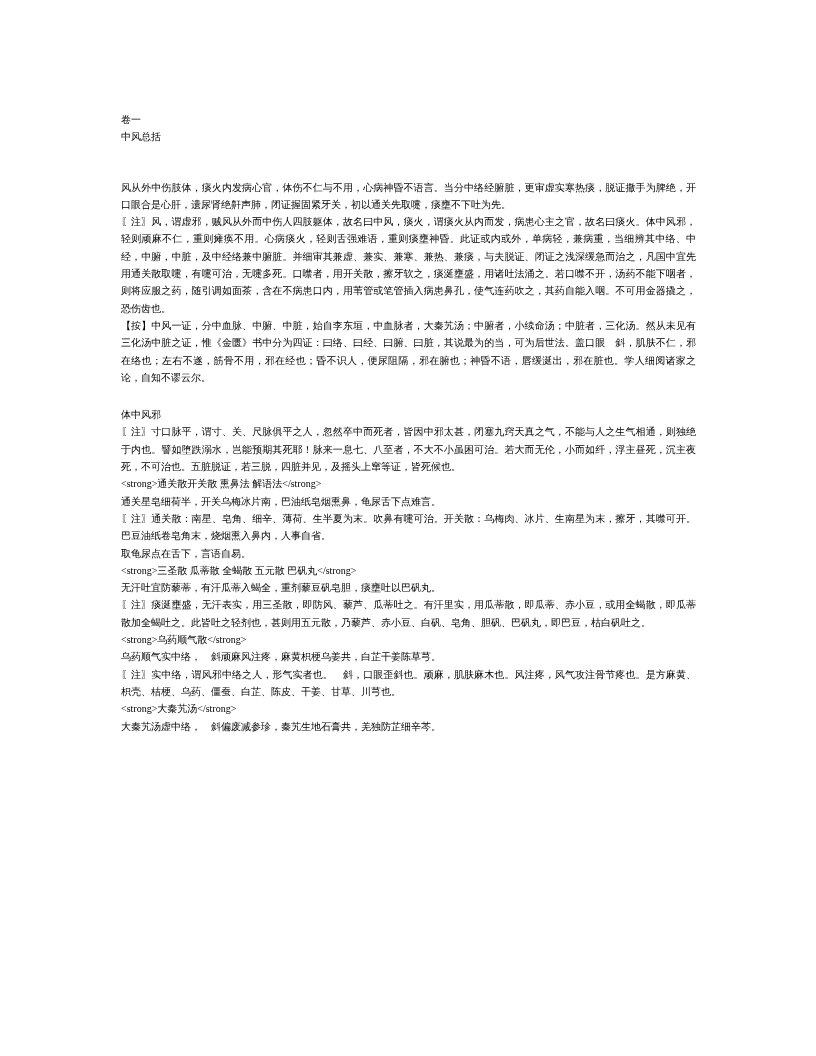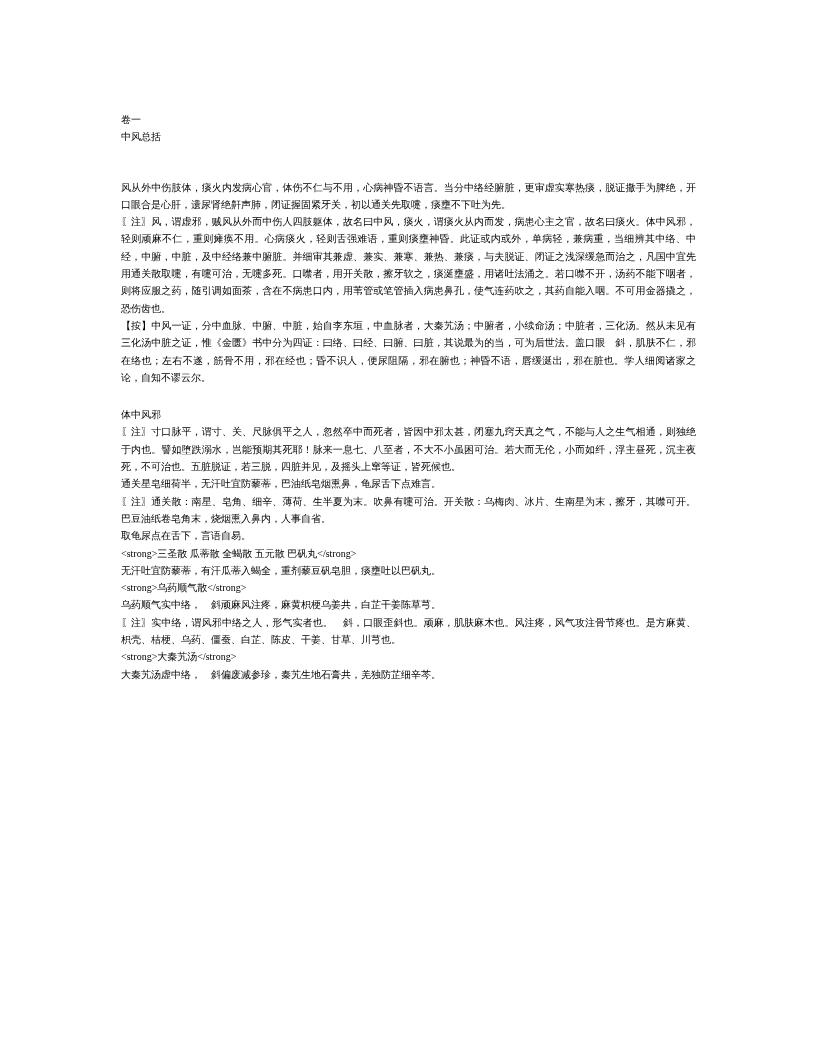--- a/index.html
+++ b/index.html
@@ -43,23 +43,25 @@
 <body>
 
 <div class="page">
   <div class="block title-line">卷一</div>
   <div class="block title-line">中风总括</div>
   <div class="block gap-after-title">风从外中伤肢体，痰火内发病心官，体伤不仁与不用，心病神昏不语言。当分中络经腑脏，更审虚实寒热痰，脱证撒手为脾绝，开口眼合是心肝，遗尿肾绝鼾声肺，闭证握固紧牙关，初以通关先取嚏，痰壅不下吐为先。</div>
   <div class="block">〖注〗风，谓虚邪，贼风从外而中伤人四肢躯体，故名曰中风，痰火，谓痰火从内而发，病患心主之官，故名曰痰火。体中风邪，轻则顽麻不仁，重则瘫痪不用。心病痰火，轻则舌强难语，重则痰壅神昏。此证或内或外，单病轻，兼病重，当细辨其中络、中经，中腑，中脏，及中经络兼中腑脏。并细审其兼虚、兼实、兼寒、兼热、兼痰，与夫脱证、闭证之浅深缓急而治之，凡国中宜先用通关散取嚏，有嚏可治，无嚏多死。口噤者，用开关散，擦牙软之，痰涎壅盛，用诸吐法涌之。若口噤不开，汤药不能下咽者，则将应服之药，随引调如面茶，含在不病患口内，用苇管或笔管插入病患鼻孔，使气连药吹之，其药自能入咽。不可用金器撬之，恐伤齿也。</div>
   <div class="block">【按】中风一证，分中血脉、中腑、中脏，始自李东垣，中血脉者，大秦艽汤；中腑者，小续命汤；中脏者，三化汤。然从未见有三化汤中脏之证，惟《金匮》书中分为四证：曰络、曰经、曰腑、曰脏，其说最为的当，可为后世法。盖口眼　斜，肌肤不仁，邪在络也；左右不遂，筋骨不用，邪在经也；昏不识人，便尿阻隔，邪在腑也；神昏不语，唇缓涎出，邪在脏也。学人细阅诸家之论，自知不谬云尔。</div>
   <div class="block title-line gap-before-heading">体中风邪</div>
   <div class="block">〖注〗寸口脉平，谓寸、关、尺脉俱平之人，忽然卒中而死者，皆因中邪太甚，闭塞九窍天真之气，不能与人之生气相通，则独绝于内也。譬如堕跌溺水，岂能预期其死耶！脉来一息七、八至者，不大不小虽困可治。若大而无伦，小而如纤，浮主昼死，沉主夜死，不可治也。五脏脱证，若三脱，四脏并见，及摇头上窜等证，皆死候也。</div>
-  <div class="block">通关星皂细荷半，无汗吐宜防藜蒂，巴油纸皂烟熏鼻，龟尿舌下点难言。</div>
+  <div class="block">&lt;strong&gt;通关散开关散 熏鼻法 解语法&lt;/strong&gt;</div>
+  <div class="block">通关星皂细荷半，开关乌梅冰片南，巴油纸皂烟熏鼻，龟尿舌下点难言。</div>
   <div class="block">〖注〗通关散：南星、皂角、细辛、薄荷、生半夏为末。吹鼻有嚏可治。开关散：乌梅肉、冰片、生南星为末，擦牙，其噤可开。巴豆油纸卷皂角末，烧烟熏入鼻内，人事自省。</div>
   <div class="block">取龟尿点在舌下，言语自易。</div>
   <div class="block">&lt;strong&gt;三圣散 瓜蒂散 全蝎散 五元散 巴矾丸&lt;/strong&gt;</div>
   <div class="block">无汗吐宜防藜蒂，有汗瓜蒂入蝎全，重剂藜豆矾皂胆，痰壅吐以巴矾丸。</div>
+  <div class="block">〖注〗痰涎壅盛，无汗表实，用三圣散，即防风、藜芦、瓜蒂吐之。有汗里实，用瓜蒂散，即瓜蒂、赤小豆，或用全蝎散，即瓜蒂散加全蝎吐之。此皆吐之轻剂也，甚则用五元散，乃藜芦、赤小豆、白矾、皂角、胆矾、巴矾丸，即巴豆，枯白矾吐之。</div>
   <div class="block">&lt;strong&gt;乌药顺气散&lt;/strong&gt;</div>
   <div class="block">乌药顺气实中络，　斜顽麻风注疼，麻黄枳梗乌姜共，白芷干姜陈草芎。</div>
   <div class="block">〖注〗实中络，谓风邪中络之人，形气实者也。　斜，口眼歪斜也。顽麻，肌肤麻木也。风注疼，风气攻注骨节疼也。是方麻黄、枳壳、桔梗、乌药、僵蚕、白芷、陈皮、干姜、甘草、川芎也。</div>
   <div class="block">&lt;strong&gt;大秦艽汤&lt;/strong&gt;</div>
   <div class="block">大秦艽汤虚中络，　斜偏废减参珍，秦艽生地石膏共，羌独防芷细辛芩。</div>
 </div>
 
 </body></html>

